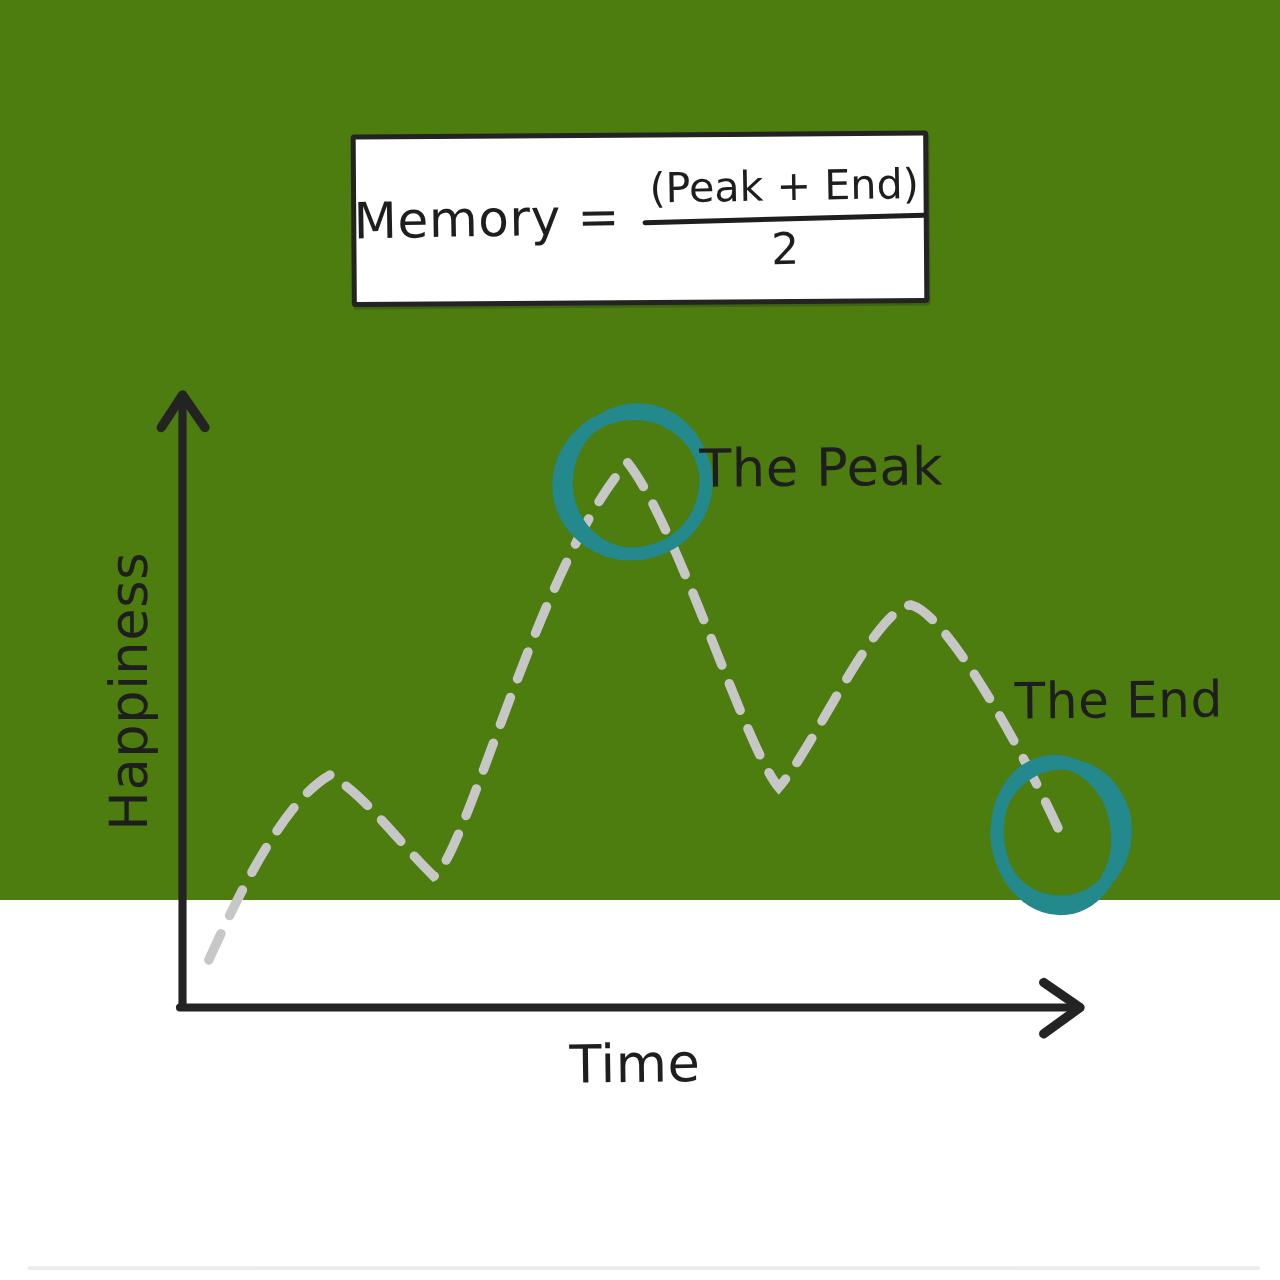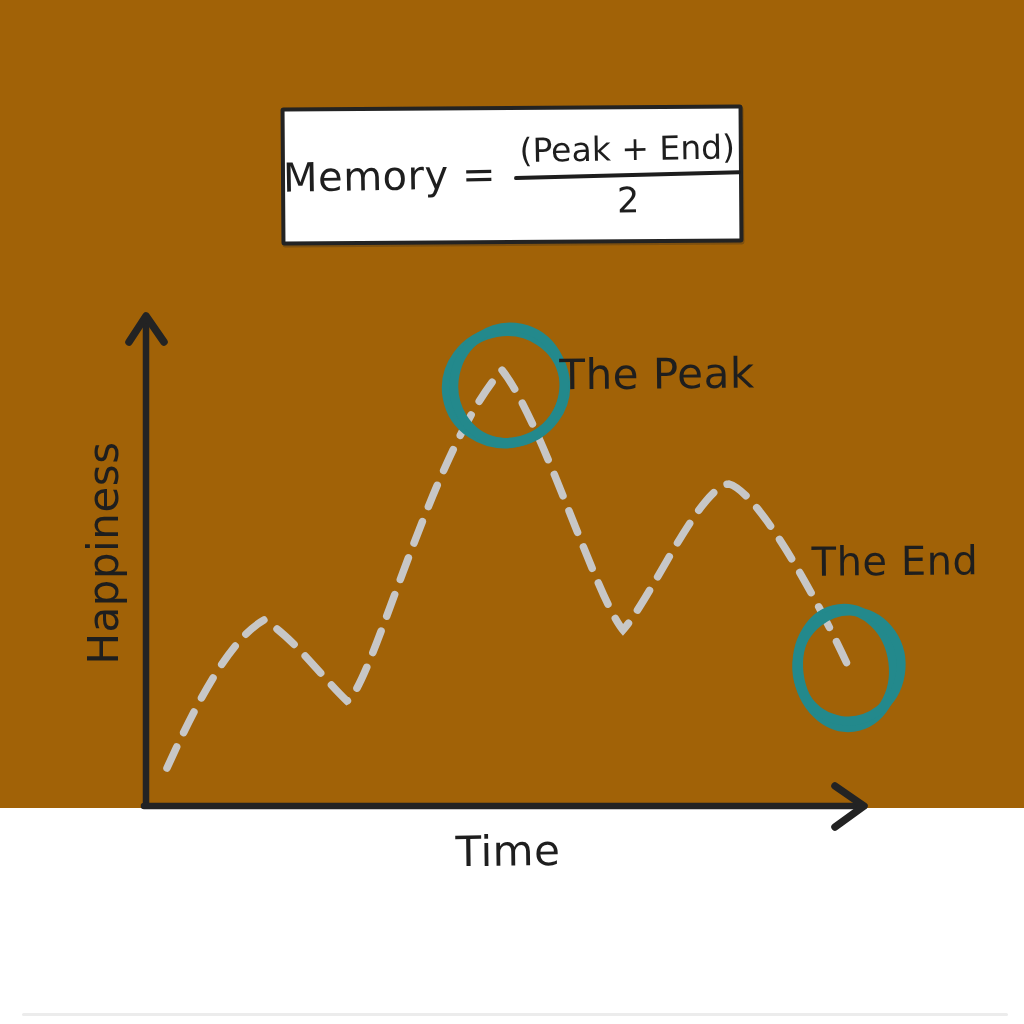--- a/index.html
+++ b/index.html
@@ -10,22 +10,22 @@
   body {
     width: 1024px;
     height: 1024px;
     font-family: "DejaVu Sans", sans-serif;
     color: #1e1e1e;
     overflow: hidden;
   }
   .canvas {
     position: relative;
     width: 1024px;
-    height: 808px;
-    background: #a16207;
+    height: 720px;
+    background: #4d7c0f;
   }
 
   
   .formula-box {
     position: absolute;
     left: 281px;
     top: 106px;
     width: 462px;
     height: 138px;
     box-sizing: border-box;

